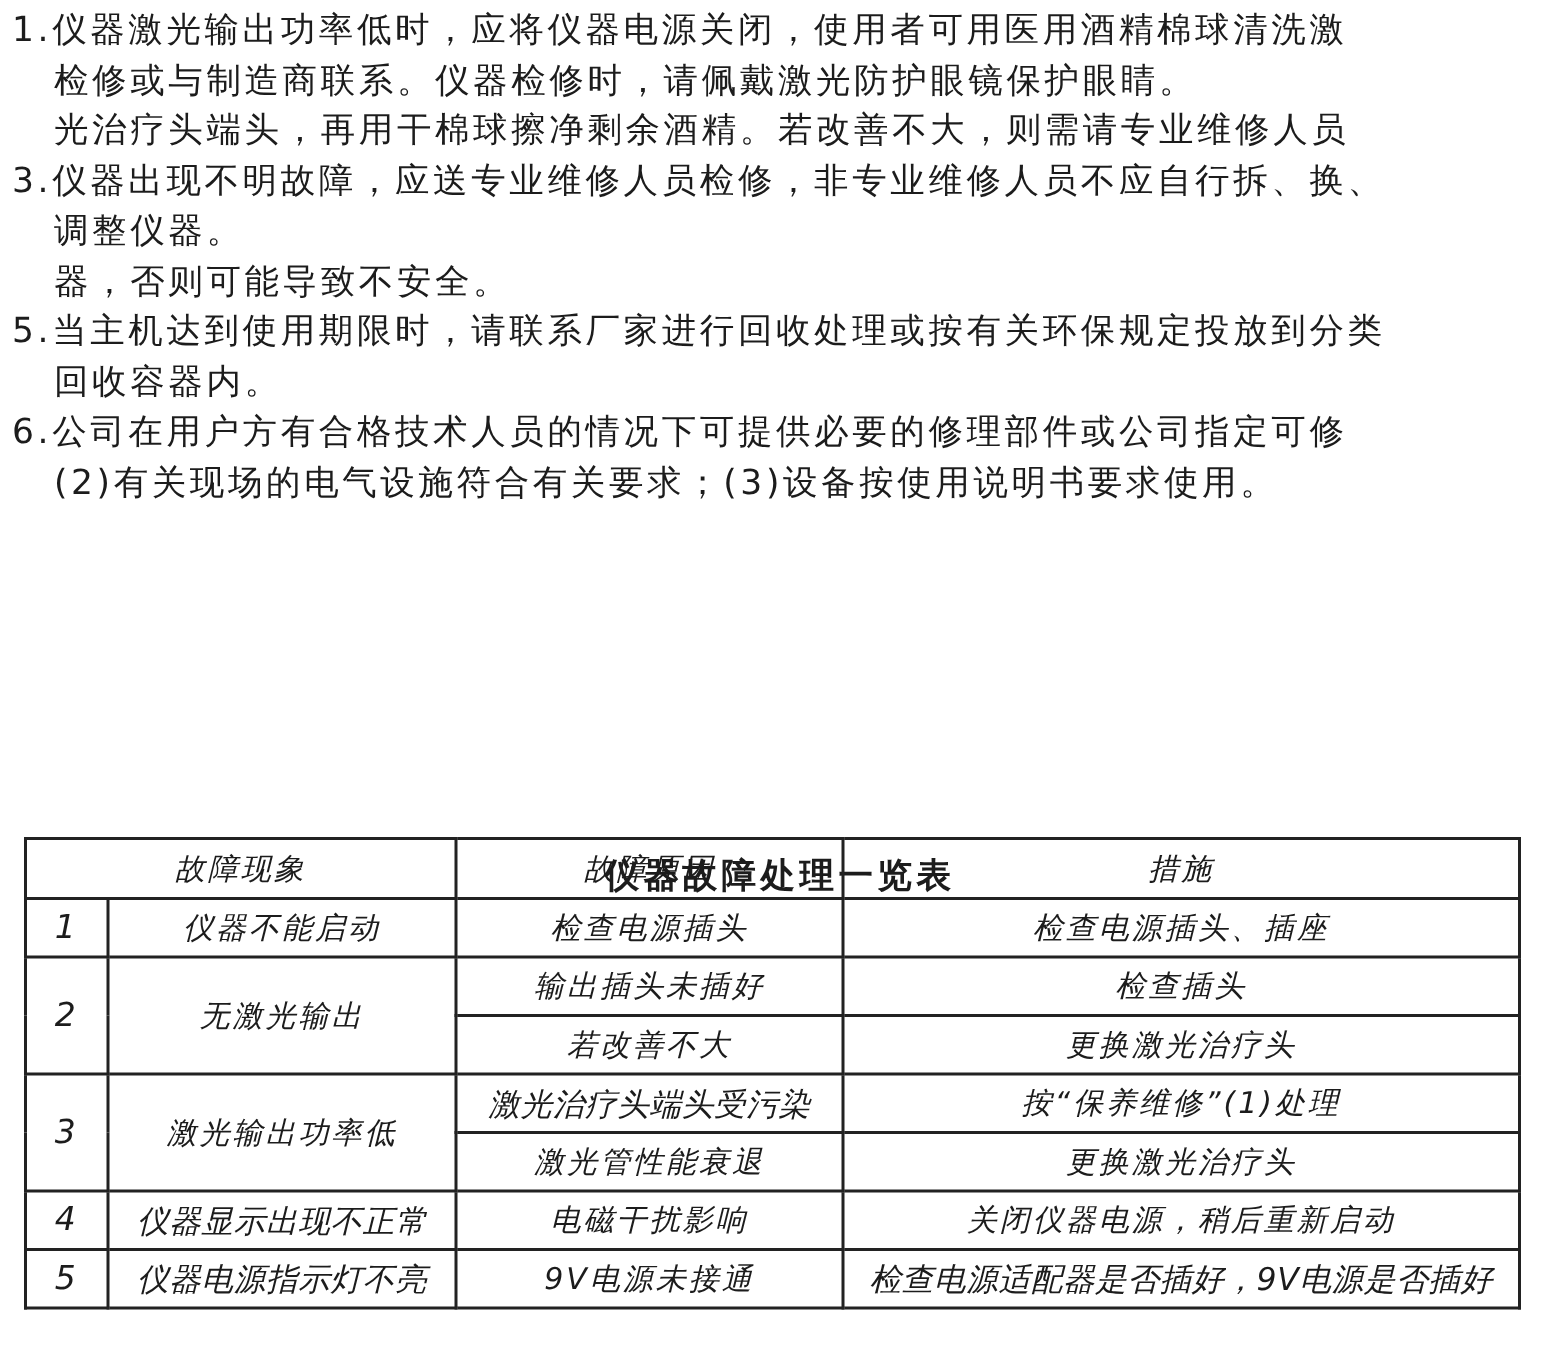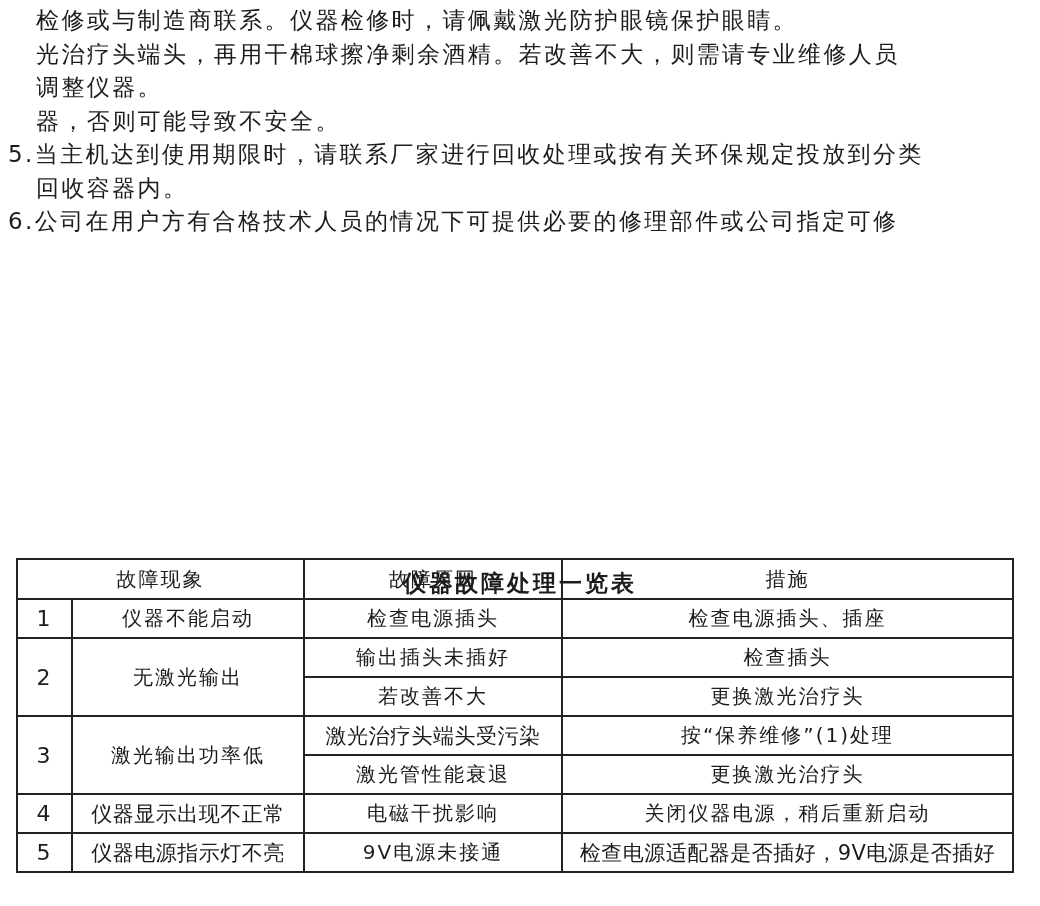--- a/index.html
+++ b/index.html
@@ -17,50 +17,53 @@
     position:absolute; left:0; width:1040px; top:520px; text-align:center;
     font-size:23px; letter-spacing:3px; font-weight:bold;margin-top:48px;
   }
   table.faults {
     position:absolute; left:16px; top:558px; width:998px;
     border-collapse:collapse; table-layout:fixed;
     font-size:20px; letter-spacing:2px;
   }
   table.faults td, table.faults th {
     border:2px solid #222; text-align:center; vertical-align:middle;
-    height:37px; padding:0; font-weight:normal; white-space:nowrap;
+    height:37px; padding:0; font-weight:normal; white-space:nowrap;font-style:italic;
   }
   table.faults th { height:38px; }
   .c-no { width:55px; }
   .c-sym { width:232px; }
   .c-cause { width:258px; }
   .c-act { width:auto; }
   td.no { font-size:22px; }
   td.tight { letter-spacing:0.5px; font-size:21px; }
 </style>
 </head>
 <body>
 
 <div class="notes">
   <div class="note">
+    <span class="line"><span class="num">1.</span><span>仪器激光输出功率低时，应将仪器电源关闭，使用者可用医用酒精棉球清洗激</span></span>
     <span class="line cont">检修或与制造商联系。仪器检修时，请佩戴激光防护眼镜保护眼睛。</span>
     <span class="line cont">光治疗头端头，再用干棉球擦净剩余酒精。若改善不大，则需请专业维修人员</span>
   </div>
   <div class="note">
+    <span class="line"><span class="num">3.</span><span>仪器出现不明故障，应送专业维修人员检修，非专业维修人员不应自行拆、换、</span></span>
     <span class="line cont">调整仪器。</span>
   </div>
   <div class="note">
     <span class="line cont">器，否则可能导致不安全。</span>
   </div>
   <div class="note">
     <span class="line"><span class="num">5.</span><span>当主机达到使用期限时，请联系厂家进行回收处理或按有关环保规定投放到分类</span></span>
     <span class="line cont">回收容器内。</span>
   </div>
   <div class="note">
     <span class="line"><span class="num">6.</span><span>公司在用户方有合格技术人员的情况下可提供必要的修理部件或公司指定可修</span></span>
+    <span class="line cont">(2)有关现场的电气设施符合有关要求；(3)设备按使用说明书要求使用。</span>
   </div>
 </div>
 
 <div class="title">仪器故障处理一览表</div>
 
 <table class="faults">
   <colgroup>
     <col class="c-no">
       <col class="c-sym">
       <col class="c-cause">

